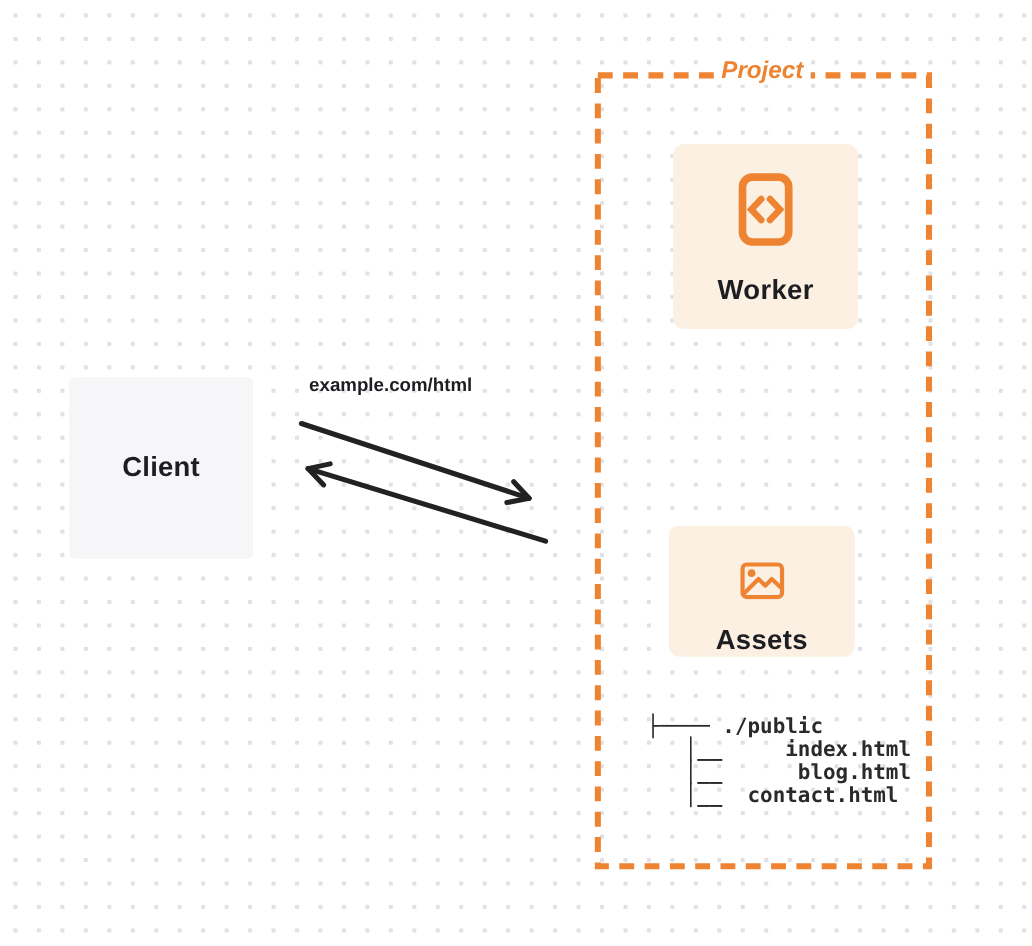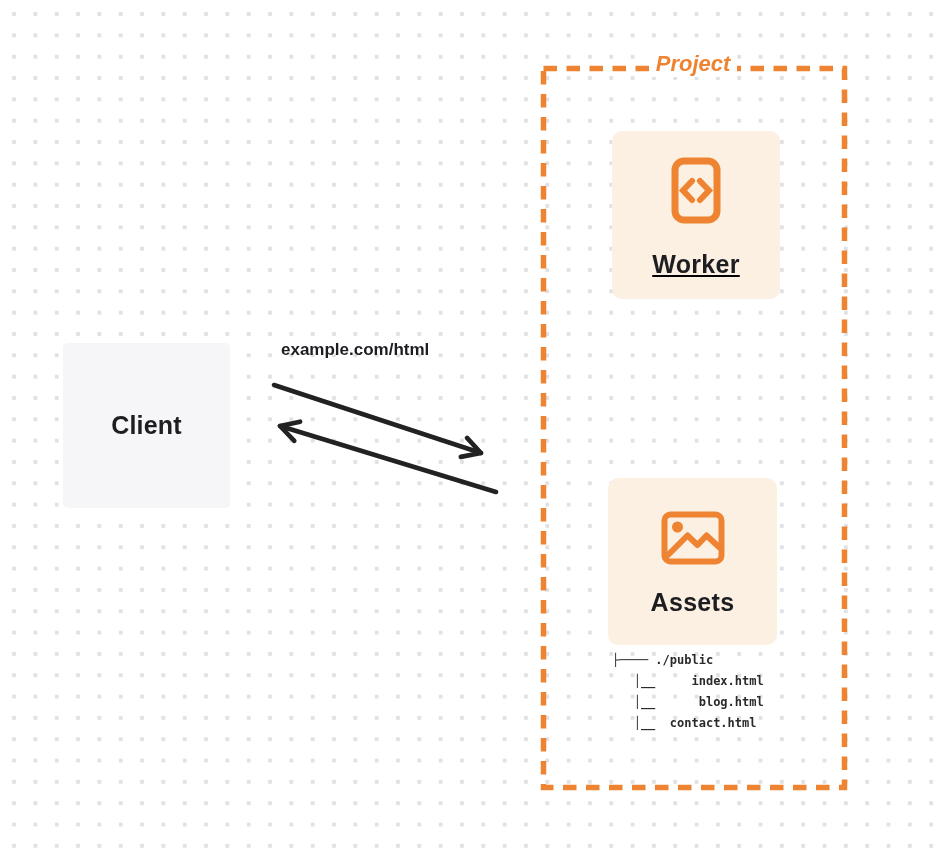--- a/index.html
+++ b/index.html
@@ -76,37 +76,37 @@
   
   .card {
     position: absolute;
     background: #fcf0e2;
     border-radius: 10px;
     display: flex;
     flex-direction: column;
     align-items: center;
     justify-content: flex-start;
   }
-  .card.worker { left: 612px; top: 131px; width: 168px; height: 168px; padding-top: 26px; text-decoration: underline; }
-  .card.assets { left: 608px; top: 478px; width: 169px; height: 167px; padding-top: 33px; }
+  .card.worker { left: 612px; top: 131px; width: 168px; height: 168px; padding-top: 26px; }
+  .card.assets { left: 608px; top: 478px; width: 169px; height: 119px; padding-top: 33px; }
   .card .card-label {
     font-size: 25px;
     font-weight: bold;
     color: #1d1e22;
     letter-spacing: 0.3px;
   }
   .card.worker .card-label { margin-top: 26px; }
   .card.assets .card-label { margin-top: 23px; }
 
   
   .file-tree {
     position: absolute;
-    left: 612px; top: 650px;
+    left: 588px; top: 650px;
     font-family: "DejaVu Sans Mono", monospace;
-    font-size: 12px;
+    font-size: 19px;
     line-height: 21px;
     font-weight: bold;
     color: #2a2a2a;
     white-space: pre;
   }
 </style>
 </head>
 <body>
 
 <div class="canvas">

